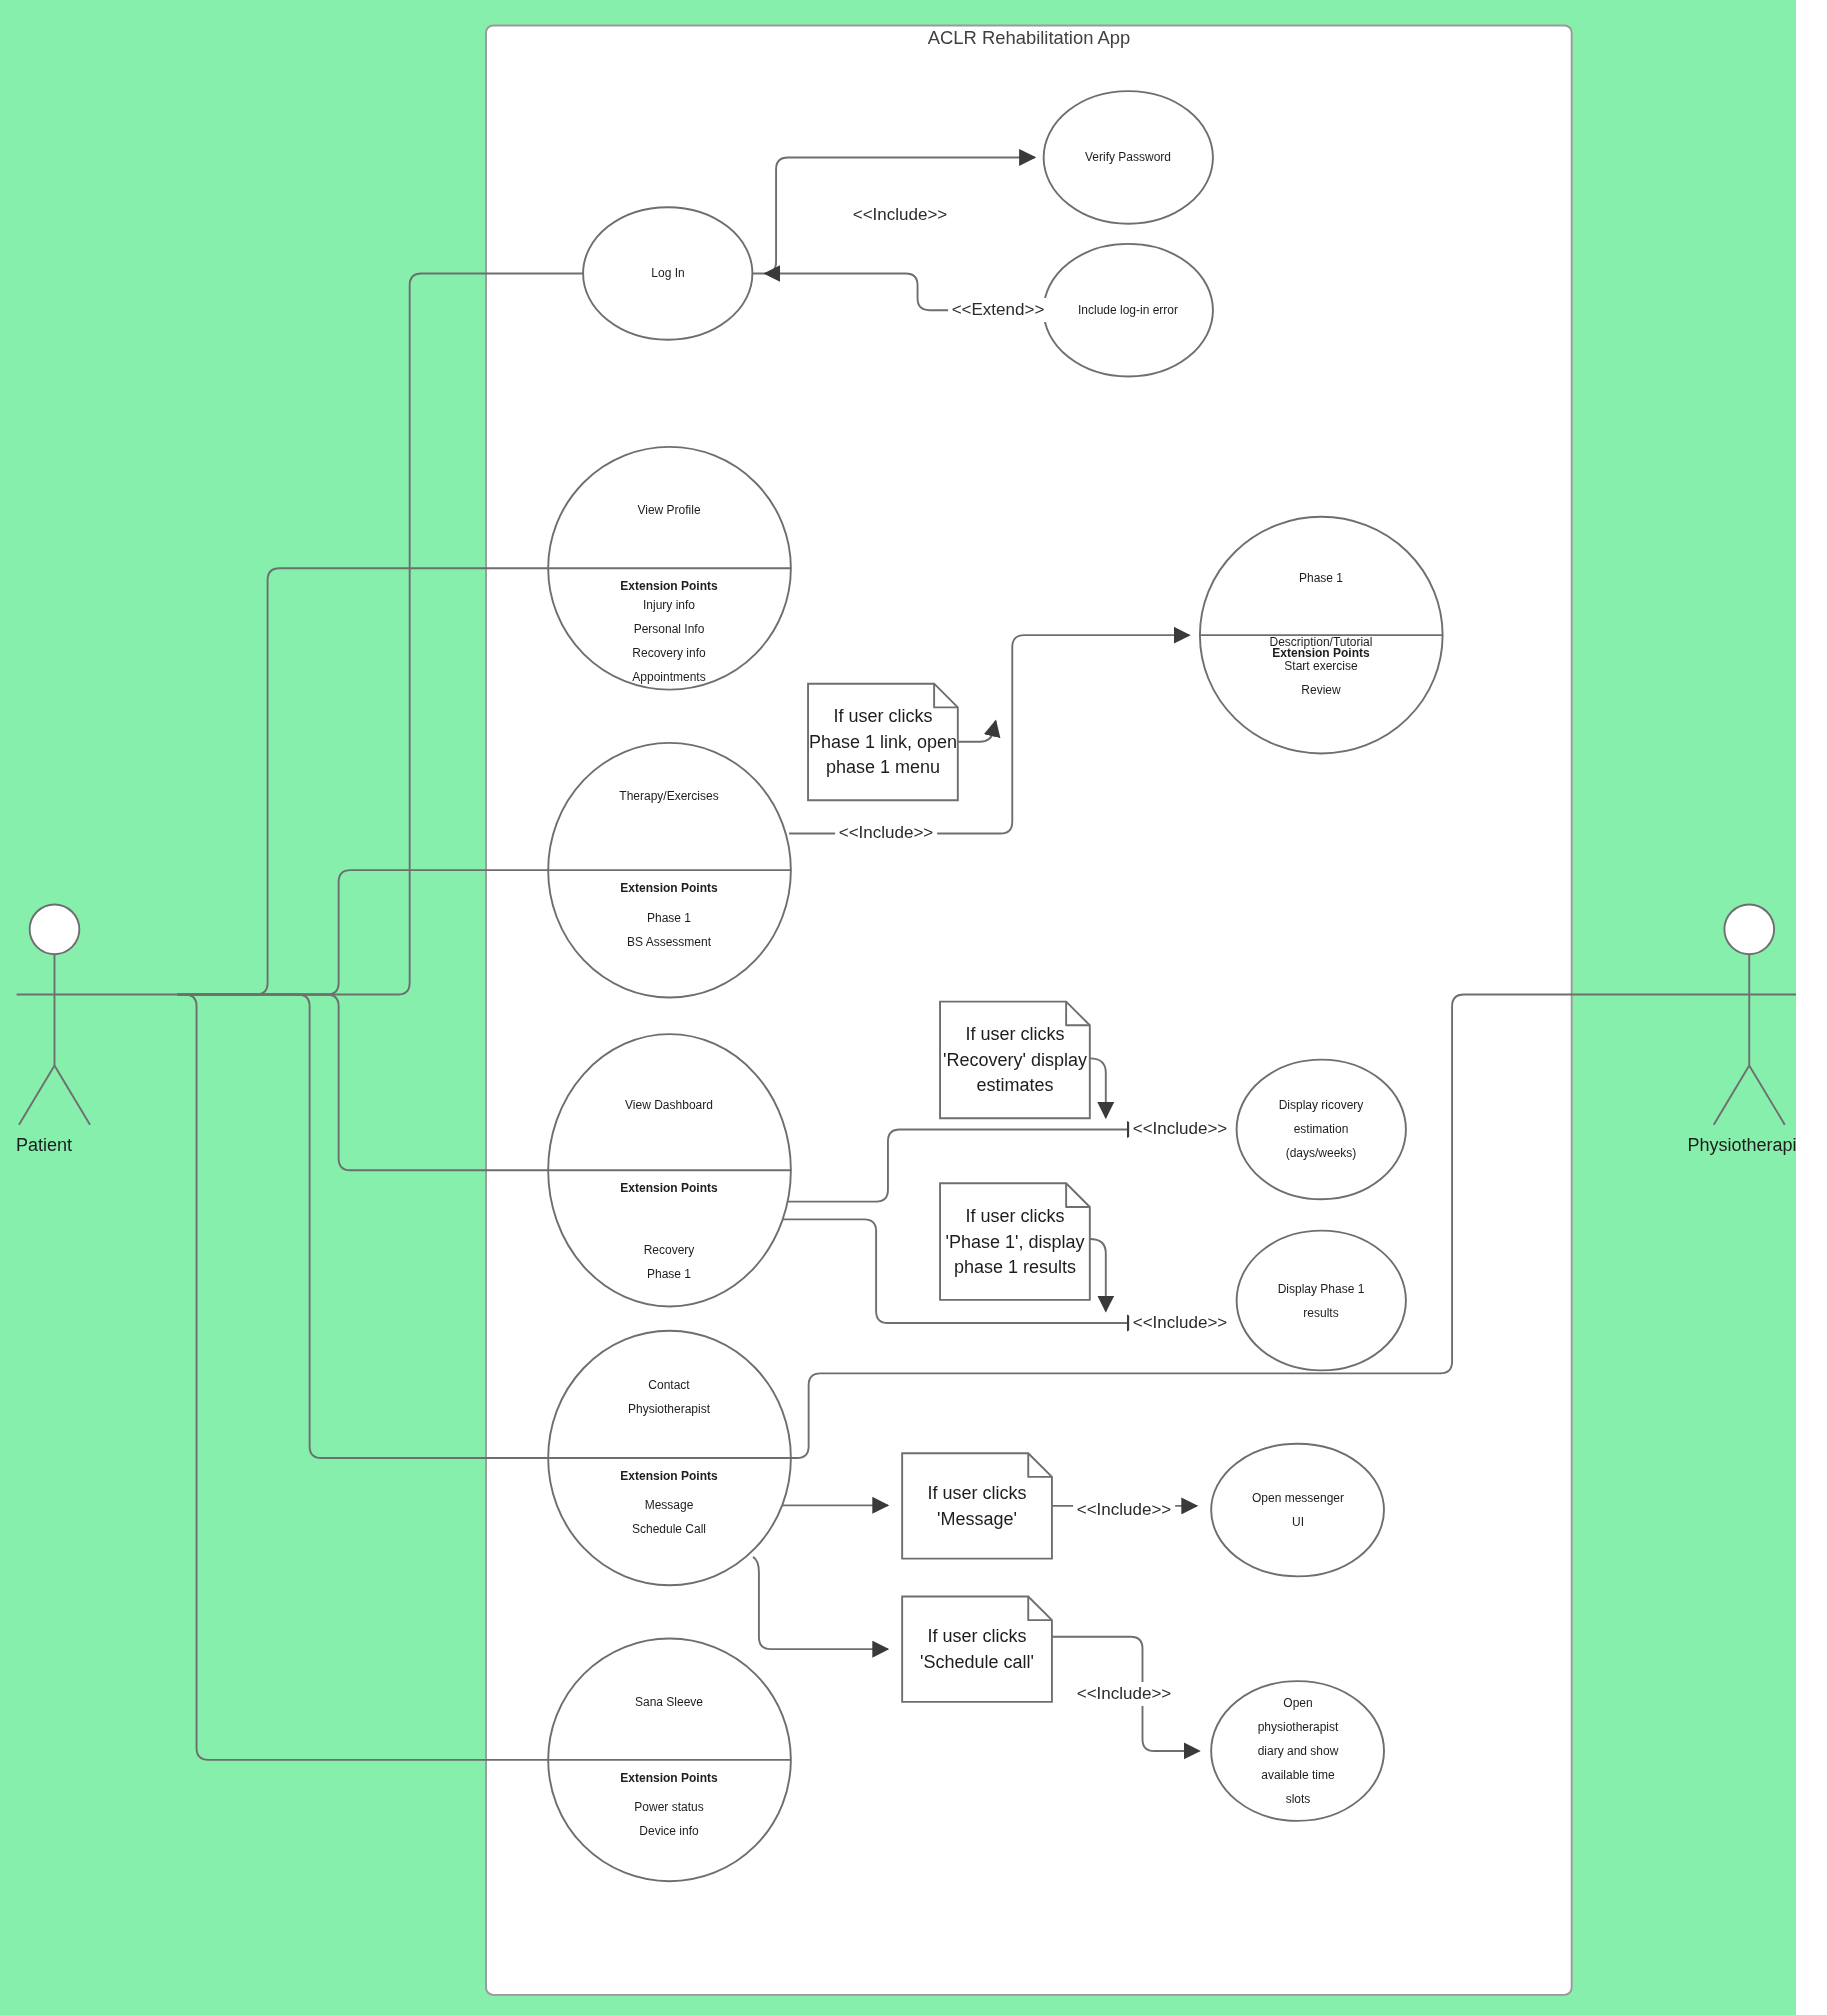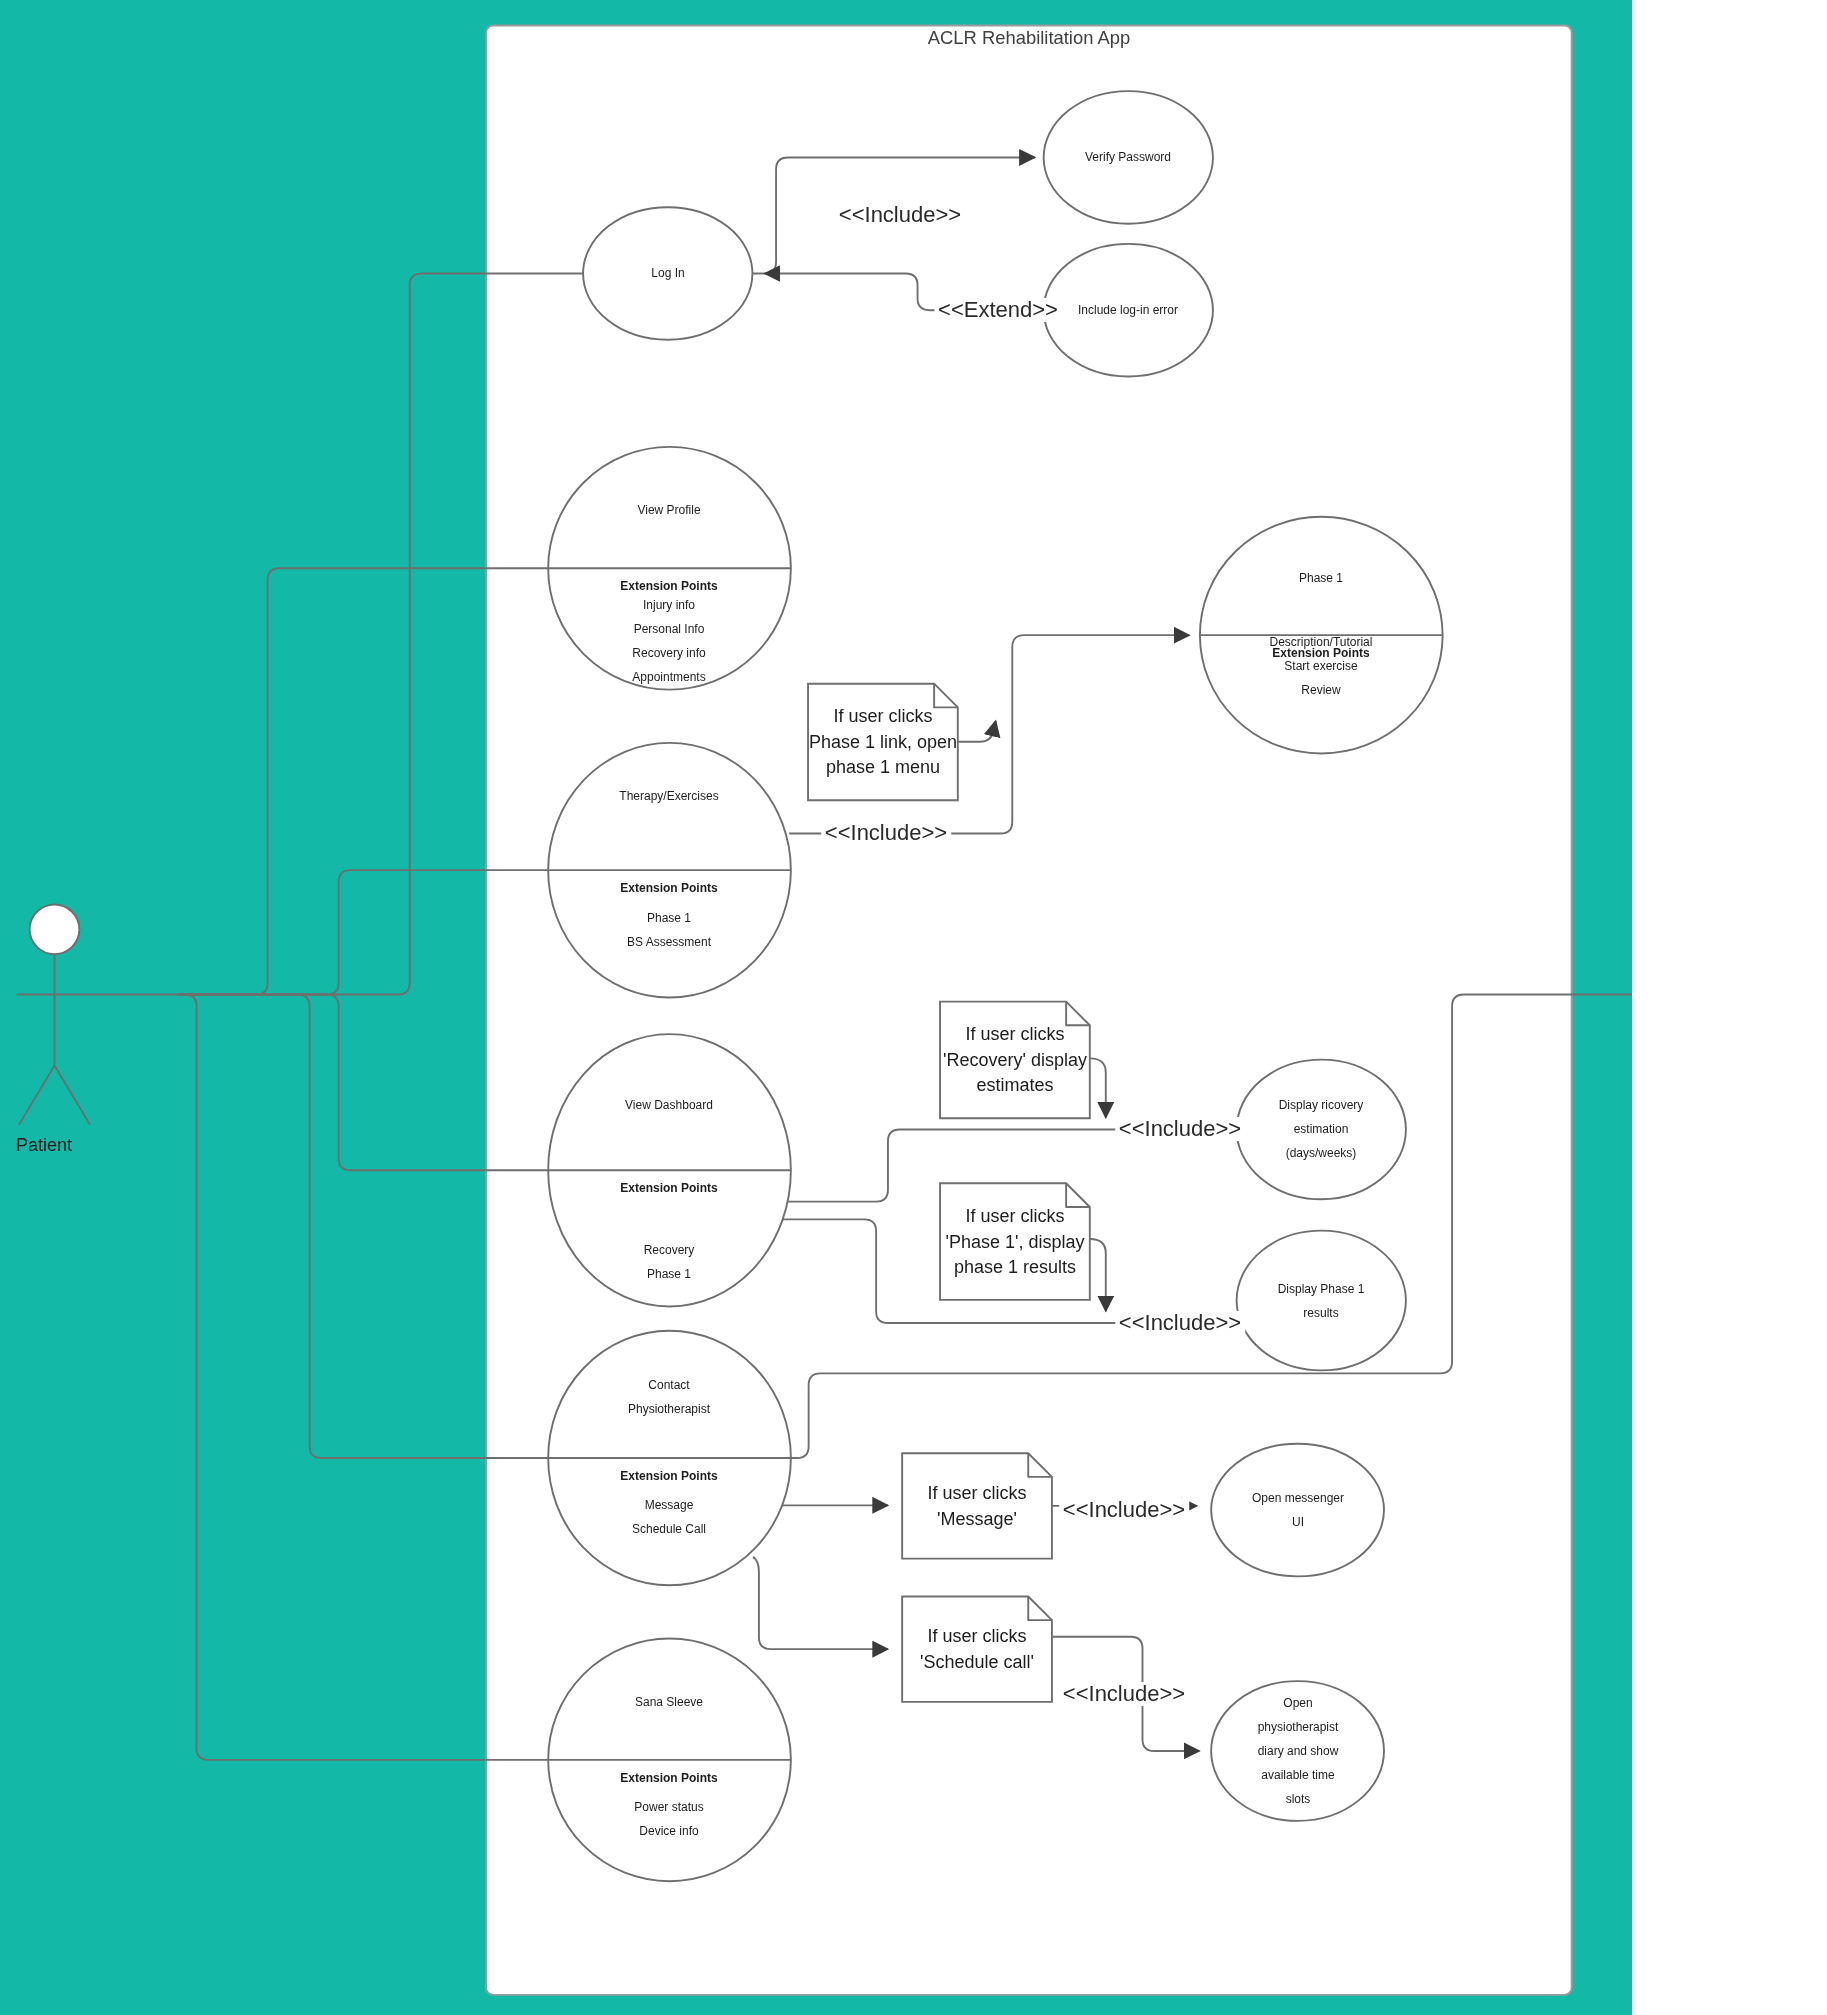--- a/index.html
+++ b/index.html
@@ -6,23 +6,23 @@
   html, body {
     margin: 0;
     padding: 0;
     background: #ffffff;
   }
   body {
     font-family: "Liberation Sans", sans-serif;
   }
   #canvas {
     position: relative;
-    width: 1632px;
+    width: 1796px;
     height: 2015px;
-    background: #14b8a6;
+    background: #86efac;
     overflow: hidden;
   }
   #diagram-svg {
     position: absolute;
     left: 0;
     top: 0;
     width: 1828px;
     height: 2015px;
   }
   .stroke {
@@ -51,21 +51,21 @@
     color: #1d1d1d;
     font-family: "Liberation Sans", sans-serif;
     font-size: 12px;
     line-height: 24px;
     white-space: pre-line;
     transform: translate(-50%, -50%);
     pointer-events: none;
   }
   .txt.bold { font-weight: bold; }
   .txt.title { font-size: 18.4px; color: #404040; }
-  .txt.label-stereotype { font-size: 22px; color: #2a2a2a; }
+  .txt.label-stereotype { font-size: 17px; color: #2a2a2a; }
   .txt.actor-label { font-size: 18px; color: #1d1d1d; }
   .txt.note { font-size: 18px; line-height: 25.5px; }
 </style>
 </head>
 <body>
 
 <div id="canvas">
   <svg id="diagram-svg" viewBox="0 0 3088 3404" xmlns="http://www.w3.org/2000/svg">
     <defs>
       <marker id="arrow" viewBox="0 0 12 12" refX="11" refY="6" markerWidth="9" markerHeight="9" orient="auto-start-reverse">

